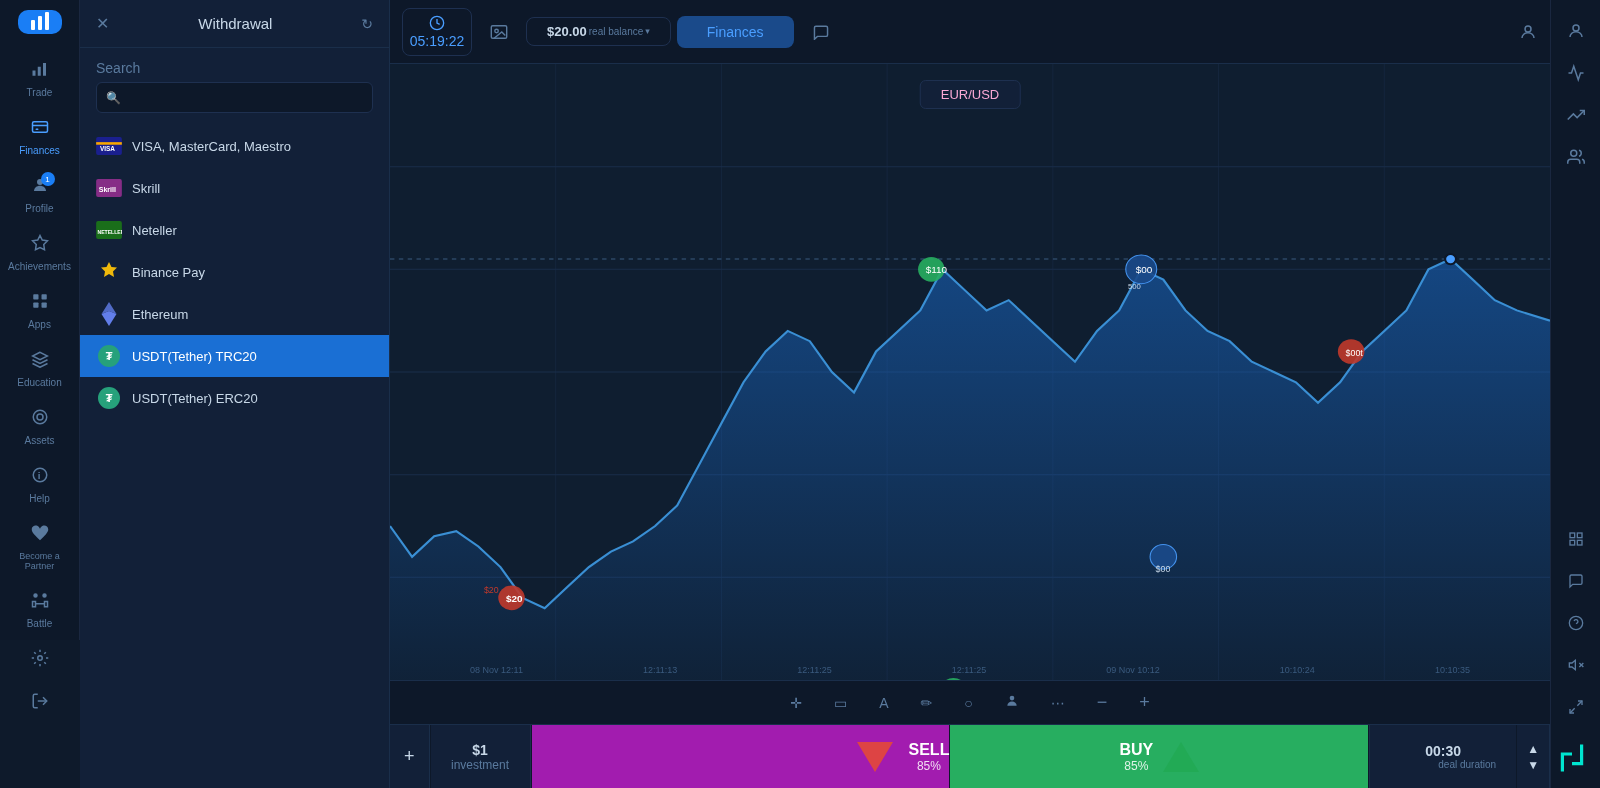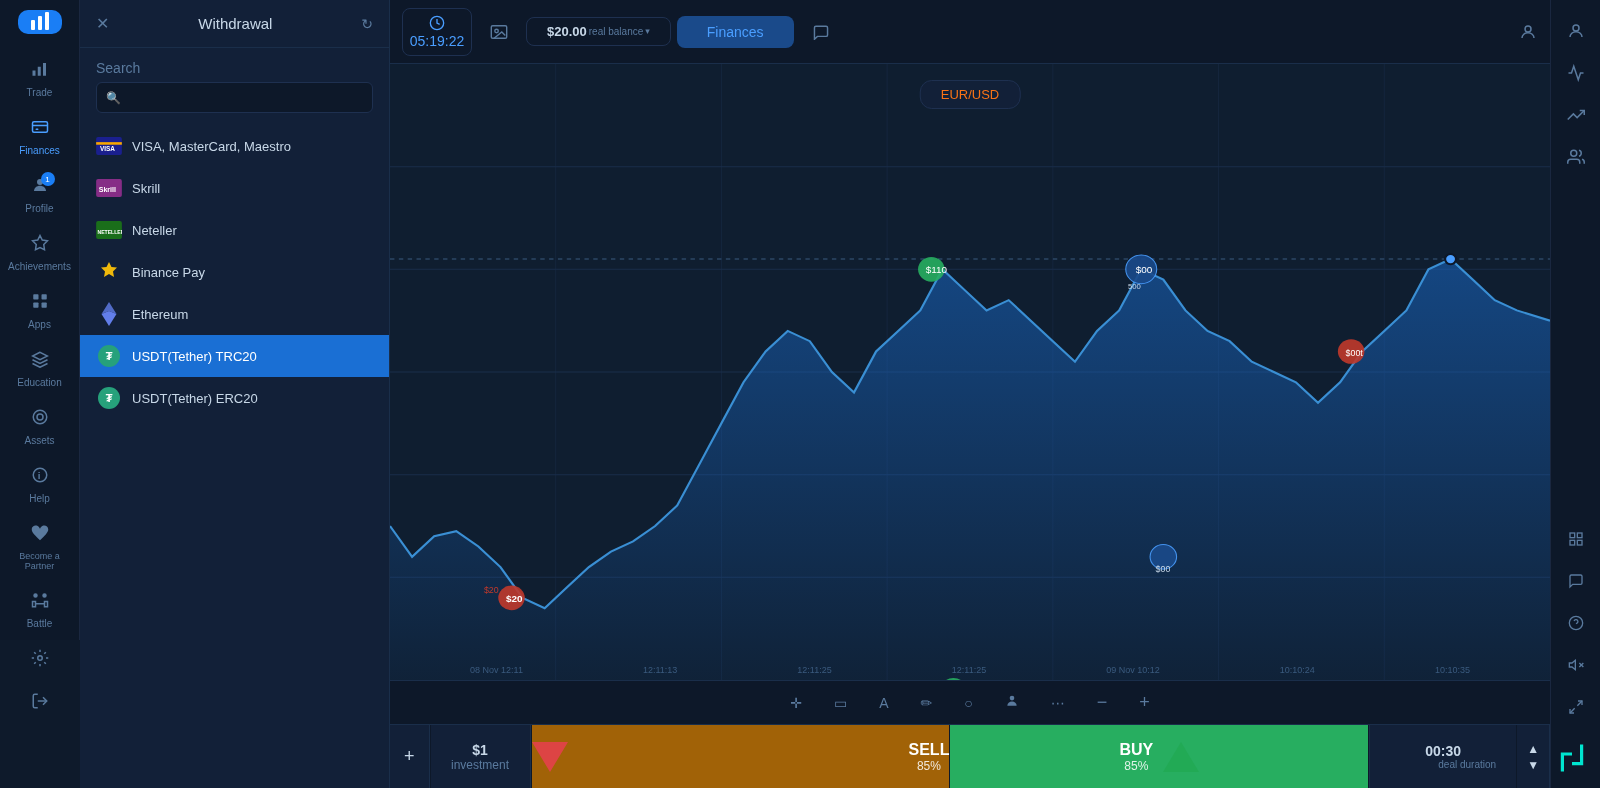--- a/index.html
+++ b/index.html
@@ -241,23 +241,23 @@
       background: #0f1e30;
       overflow: hidden;
     }
     .pair-selector {
       position: absolute;
       top: 16px;
       left: 50%;
       transform: translateX(-50%);
       background: #122038;
       border: 1px solid #1e3050;
-      border-radius: 12px;
+      border-radius: 6px;
       padding: 6px 20px;
-      color: #f97316;
+      color: #f9a8d4;
       font-size: 13px;
       cursor: pointer;
       z-index: 5;
     }
 
     
     .chart-svg {
       width: 100%;
       height: 100%;
       position: absolute;
@@ -319,25 +319,25 @@
       height: 100%;
       border-right: 1px solid #1a2e4a;
       cursor: pointer;
       min-width: 100px;
     }
     .invest-amount { font-size: 14px; font-weight: 600; }
     .invest-label { font-size: 12px; color: #5a7a9e; }
 
     .sell-btn {
       flex: 1;
-      background: #a16207;
-      border: none;
-      display: flex;
-      align-items: center;
-      justify-content: space-between;
+      background: #a21caf;
+      border: none;
+      display: flex;
+      align-items: center;
+      justify-content: flex-end;
       gap: 16px;
       color: white;
       cursor: pointer;
       height: 100%;
     }
     .sell-btn .pct { font-size: 12px; opacity: 0.85; }
     .sell-btn .label { font-size: 16px; font-weight: 700; }
 
     .buy-btn {
       flex: 1;

